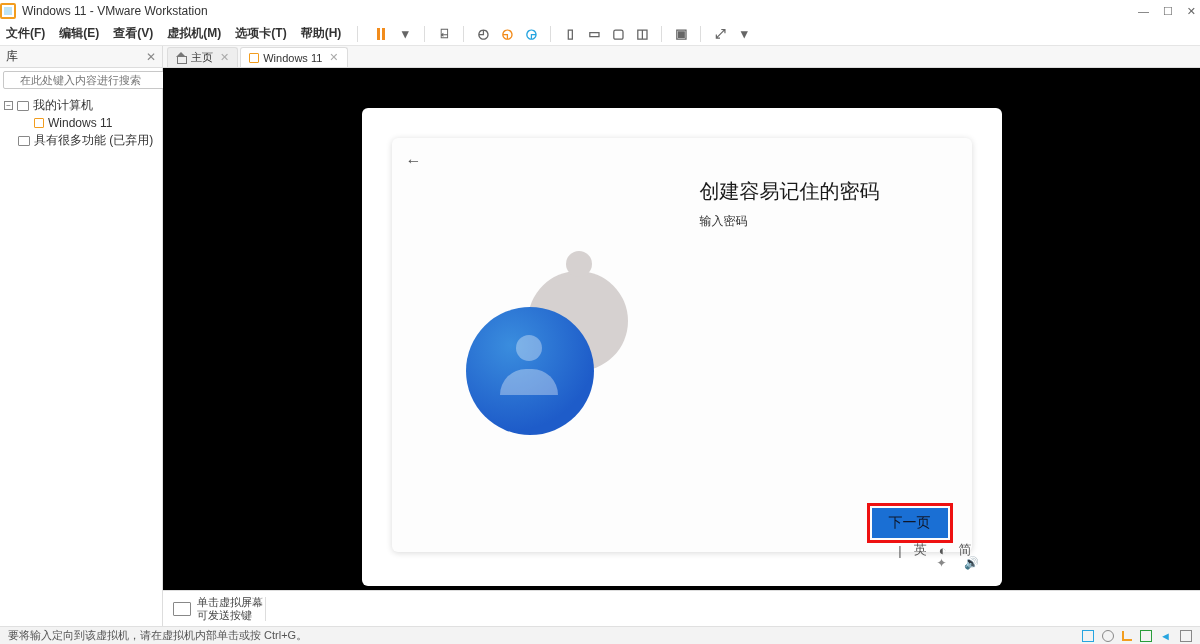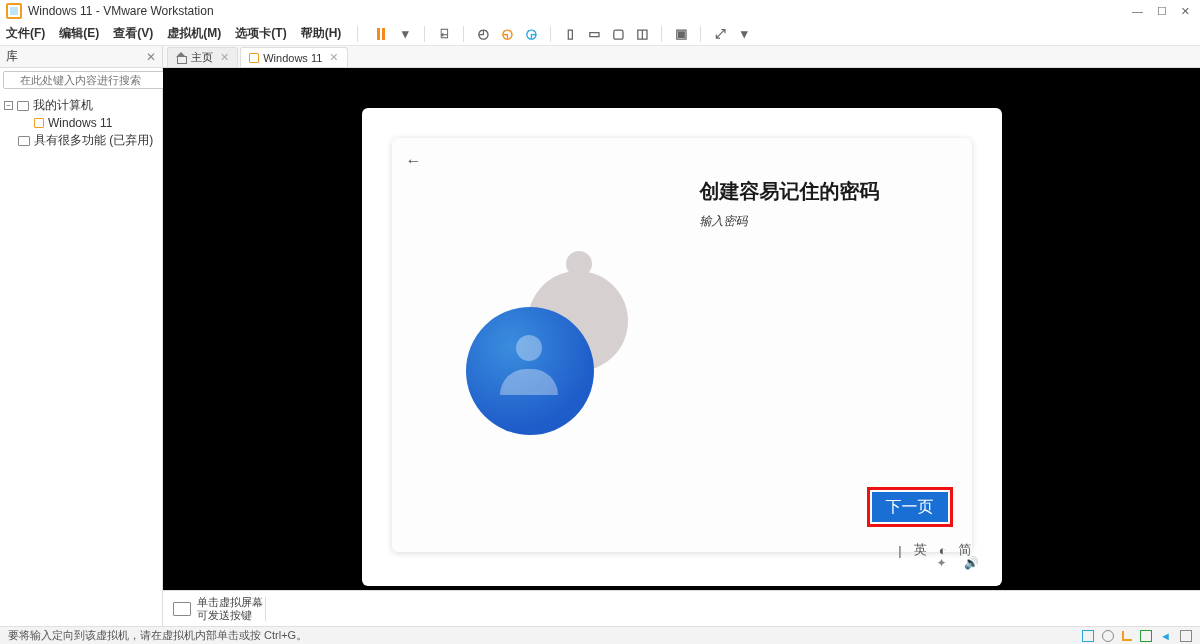--- a/index.html
+++ b/index.html
@@ -1,18 +1,18 @@
 <!DOCTYPE html>
 <html><head>
   <meta charset="utf-8">
   <style>
     * { margin:0; padding:0; box-sizing:border-box; font-family:"Segoe UI","Microsoft YaHei",sans-serif; }
     body { width:1200px; height:644px; background:#fff; overflow:hidden; font-size:12px; color:#333;}
     
-    .titlebar { height:22px; display:flex; align-items:center; padding:0 6px; background:#fff; }
+    .titlebar { height:22px; display:flex; align-items:center; padding:0 0; background:#fff; }
     .logo-box { width:16px; height:16px; border:2px solid #f29d1f; border-radius:2px; margin-right:6px; position:relative;}
     .logo-box::after { content:""; position:absolute; inset:2px; background:#27a5e0; opacity:.3;}
     .win-controls { margin-left:auto; display:flex; gap:14px; padding-right:4px; color:#666;}
     .win-controls span { cursor:pointer; font-size:11px;}
     
     .menubar { height:24px; display:flex; align-items:center; gap:14px; padding:0 6px; border-bottom:1px solid #e5e5e5;font-weight:bold;}
     .menubar span.menu { cursor:pointer; }
     .menubar .sep { width:1px; height:16px; background:#ddd; margin:0 2px;}
     .tb-icons { display:flex; align-items:center; gap:10px;}
     .tb-icons .i { width:14px; height:14px; display:inline-flex; align-items:center; justify-content:center; color:#666; cursor:pointer; font-size:13px;}
@@ -50,25 +50,25 @@
     .oobe-card{ margin:30px 30px 0 30px; flex:1; background:#fdfdfd; border-radius:6px; box-shadow:0 1px 6px rgba(0,0,0,.15); position:relative; display:flex; padding:20px 24px 16px 24px; gap:24px;}
     .back-arrow{ position:absolute; left:14px; top:12px; font-size:16px; color:#555; cursor:pointer;}
     .oobe-left { flex:0 0 260px; display:flex; align-items:center; justify-content:center; position:relative;}
     .avatar-group { position:relative; width:180px; height:180px; margin-top:40px;}
     .avatar-back { position:absolute; left:72px; top:-6px; width:100px;height:100px;border-radius:50%; background:#d6d1d0;}
     .avatar-back::before{content:"";position:absolute;left:38px;top:-20px;width:26px;height:26px;border-radius:50%;background:#d6d1d0;}
     .avatar-front { position:absolute; left:10px; top:30px; width:128px;height:128px;border-radius:50%; background:radial-gradient(circle at 35% 30%, #3a8dde 0%, #1e5cc9 70%);}
     .avatar-front .head{position:absolute;left:50px;top:28px;width:26px;height:26px;border-radius:50%;background:rgba(255,255,255,.35);}
     .avatar-front .body{position:absolute;left:34px;top:62px;width:58px;height:26px;border-radius:26px 26px 0 0;background:rgba(255,255,255,.35);}
     .oobe-right { flex:1; padding-top:20px;}
-    .oobe-title{font-size:20px;color:#1a1a1a;margin-bottom:8px;font-weight:700;}
+    .oobe-title{font-size:20px;color:#1a1a1a;margin-bottom:8px;font-weight:400;}
     .oobe-subtitle{font-size:12px;color:#666;margin-bottom:110px;}
-    .field-label{font-size:12px;color:#333;margin-bottom:12px;font-style:italic;}
+    .field-label{font-size:12px;color:#333;margin-bottom:12px;}
     .pw-input{width:100%;border:none;border-bottom:2px solid #1a6fd4;background:#f4f4f4;padding:6px 8px;font-size:12px;color:#8a8a8a;}
-    .next-btn{position:absolute;right:24px;bottom:30px;width:76px;height:30px;background:#1a6fd4;color:#ffffff;border:none;font-size:16px;cursor:pointer; outline:3px solid #e11; outline-offset:2px;}
+    .next-btn{position:absolute;right:24px;bottom:14px;width:76px;height:30px;background:#1a6fd4;color:#0f172a;border:none;font-size:14px;cursor:pointer; outline:3px solid #e11; outline-offset:2px;}
     .ime-bar{position:absolute;right:22px;bottom:13px;display:flex;gap:12px;align-items:center;color:#555;font-size:13px;}
     .oobe-footer-icons{position:absolute;right:22px;bottom:16px;display:flex;gap:18px;color:#888;}
     .oobe-bottom{height:34px;}
     .mouse-cursor{position:absolute;left:362px;top:222px;color:#fff;font-size:14px;transform:rotate(-20deg);text-shadow:0 0 2px #000;}
     
     .infobar { position:absolute; bottom:18px; left:163px; right:0; height:36px; border-top:1px solid #ddd; background:#fff; display:flex; align-items:center; padding:0 10px; gap:2px;}
     .hint-block{display:flex;align-items:center;gap:6px;color:#444;}
     .hint-block .ic{width:18px;height:14px;border:1px solid #888;border-radius:1px;}
     .hint-block .txt-lines{line-height:1.1; font-size:11px;}
     .hint-sep{width:1px;height:24px;background:#ddd;}

